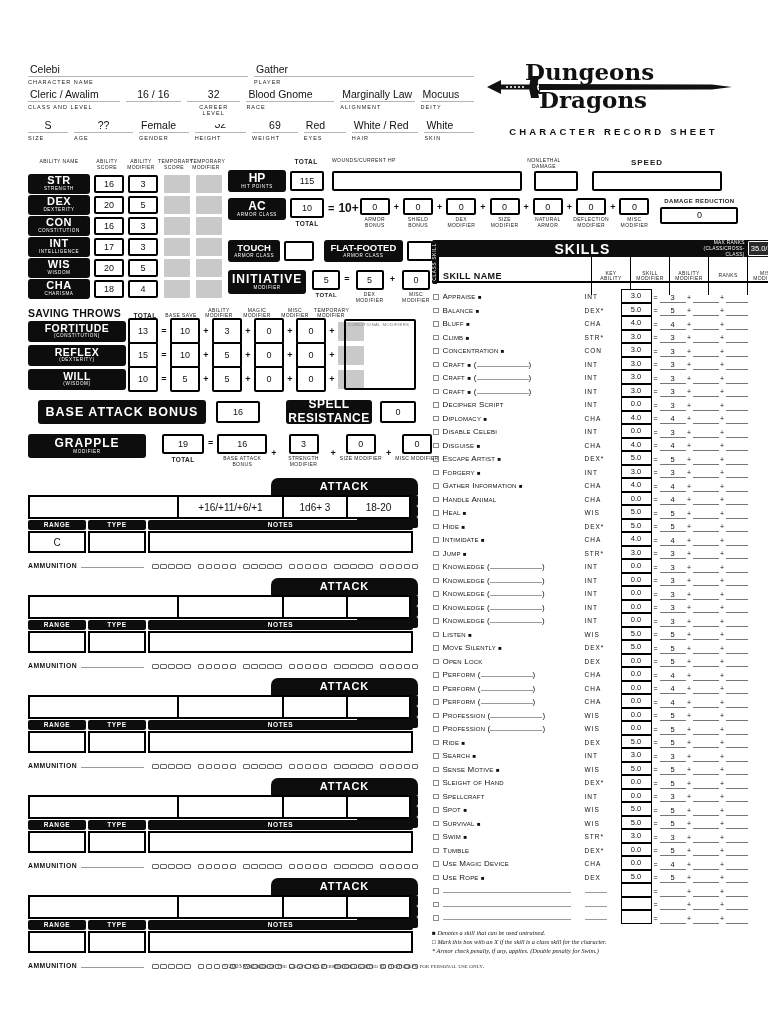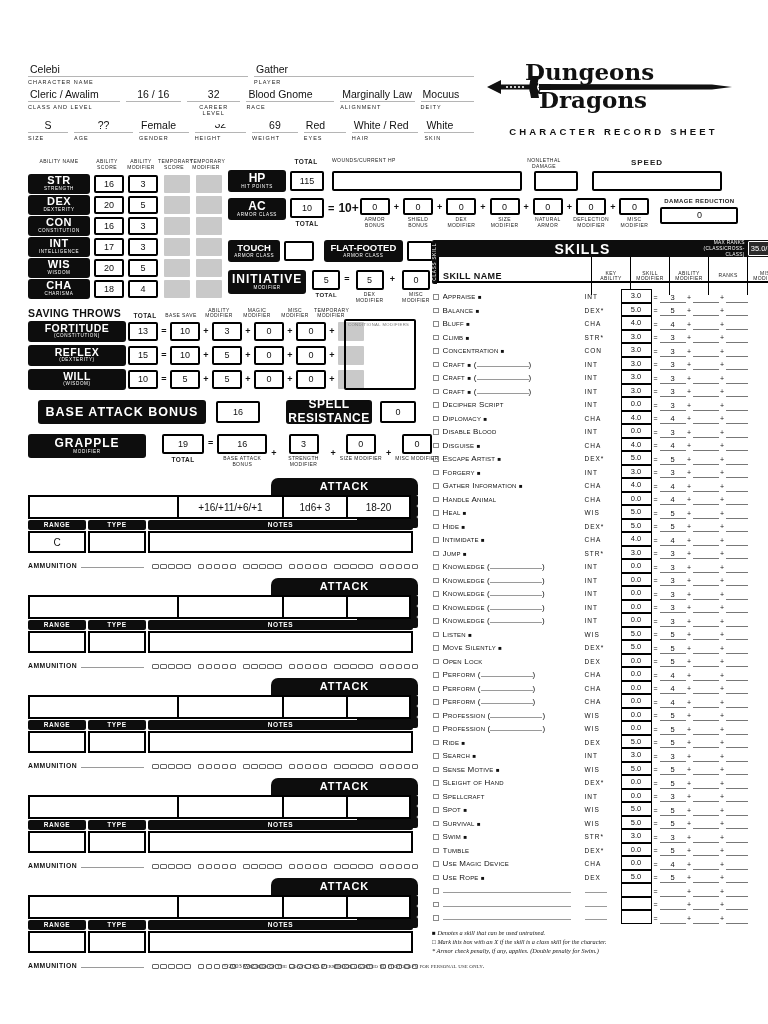--- a/index.html
+++ b/index.html
@@ -85,21 +85,21 @@
   .sk-blankline { width:26px; border-bottom:1px solid #777; height:8px; flex:none; }
   .sk-foot { margin-top:4px; font-size:6.3px; font-style:italic; line-height:1.45; color:#111; font-family:"Liberation Serif", serif; }
 
   
   .saves { position:absolute; left:28px; top:306px; width:388px; }
   .sv-heads { display:flex; height:13px; align-items:flex-end; }
   .sv-title { width:100px; font-size:10.5px; font-weight:bold; letter-spacing:.3px; }
   .sv-row { display:flex; align-items:center; height:24px; }
   .sv-black { width:98px; height:21px; }
   .sv-black .bb-big { font-size:10.5px; letter-spacing:.5px; }
-  .sv-box { width:30px; height:19px; margin:0 2px; }
+  .sv-box { width:30px; height:26px; margin:0 2px; }
   .sv-gray { width:26px; height:19px; margin-left:2px; }
   .cond-box { position:absolute; right:0; top:13px; width:72px; height:71px; border:2px solid #000; border-radius:2px; padding:2px; }
   .cond-box .microlbl { font-size:4.2px; color:#777; text-align:left; }
 
   
   .babrow { position:absolute; left:38px; top:400px; display:flex; align-items:center; }
   .bab-black { width:168px; height:24px; }
   .bab-black .bb-big { font-size:12.5px; letter-spacing:1px; }
   .sr-black { width:86px; height:24px; }
   .sr-black .bb-big { font-size:12px; letter-spacing:.5px; line-height:1.15; }
@@ -555,21 +555,21 @@
           <span class="sk-box">4.0</span>
           <span class="sk-eq">=</span>
           <span class="sk-num">4</span>
           <span class="sk-plus">+</span>
           <span class="sk-blankline"></span>
           <span class="sk-plus">+</span>
           <span class="sk-blankline" style="width:22px"></span>
         </div>
         <div class="sk-row">
           <span class="sk-check"></span>
-          <span class="sk-name">Disable Blood</span>
+          <span class="sk-name">Disable Celebi</span>
           <span class="sk-key">INT</span>
           <span class="sk-box">0.0</span>
           <span class="sk-eq">=</span>
           <span class="sk-num">3</span>
           <span class="sk-plus">+</span>
           <span class="sk-blankline"></span>
           <span class="sk-plus">+</span>
           <span class="sk-blankline" style="width:22px"></span>
         </div>
         <div class="sk-row">

